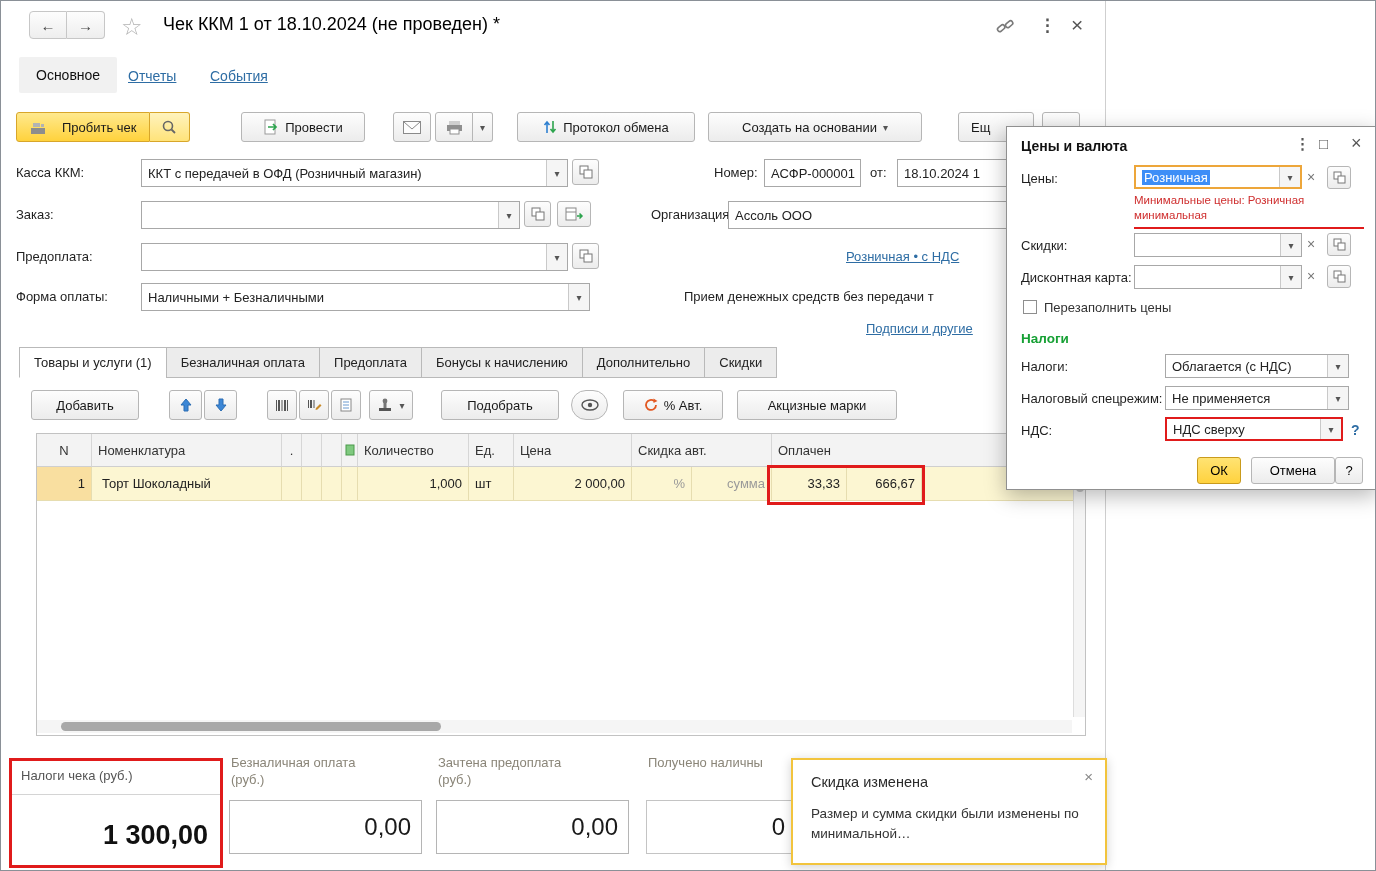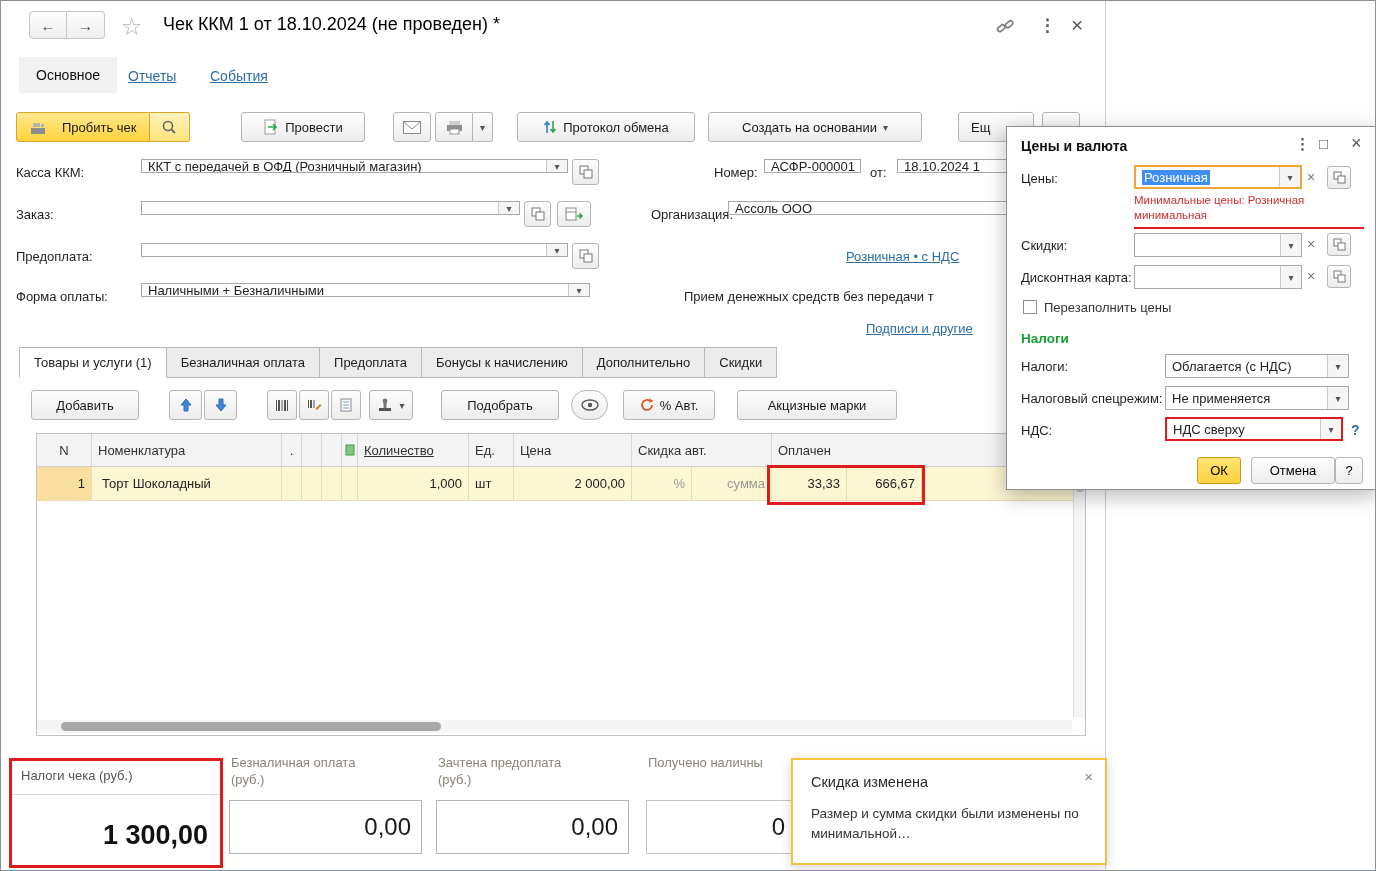--- a/index.html
+++ b/index.html
@@ -15,21 +15,21 @@
   .icon-btn { padding: 0; }
   .caret { font-size: 10px; color: #555; }
   .navbtn { width: 38px; height: 28px; display: inline-flex; align-items: center; justify-content: center;
             background: linear-gradient(#fdfdfd, #eee); border: 1px solid #c7c7c7; font-size: 15px; color: #444; }
   .navbtn:first-child { border-radius: 4px 0 0 4px; }
   .navbtn:last-child { border-radius: 0 4px 4px 0; border-left: none; }
   .link { color: #2e6da4; text-decoration: underline; cursor: pointer; font-size: 13px; white-space: nowrap; }
   .lbl { position: absolute; font-size: 13px; color: #1f1f1f; white-space: nowrap; }
 
   
-  .field { position: absolute; height: 14px; background: #fff; border: 1px solid #a8a8a8; display: flex; align-items: stretch; font-size: 13px; }
+  .field { position: absolute; height: 28px; background: #fff; border: 1px solid #a8a8a8; display: flex; align-items: stretch; font-size: 13px; }
   .field .txt { flex: 1; display: flex; align-items: center; padding: 0 6px; white-space: nowrap; overflow: hidden; }
   .field .combo { width: 21px; display: flex; align-items: center; justify-content: center; border-left: 1px solid #c9c9c9; background: #f5f5f5; color: #555; font-size: 10px; cursor: pointer; }
   .mini-btn { position: absolute; width: 27px; height: 26px; display: flex; align-items: center; justify-content: center;
               background: linear-gradient(#fdfdfd, #ececec); border: 1px solid #b6b6b6; border-radius: 3px; cursor: pointer; }
 
   
   .nav-main { position: absolute; height: 36px; line-height: 36px; padding: 0 17px; background: #f1f1f1; font-size: 14px; color: #111; border-radius: 2px; }
 
   
   .tabs { position: absolute; left: 18px; top: 346px; display: flex; height: 31px; }
@@ -330,21 +330,21 @@
       <span>Подобрать</span>
     </button>
     <button class="btn icon-btn abs" style="left:570px;top:389px;width:37px;border-radius:15px;">
       <span>
           <svg width="18" height="12">
             <ellipse cx="9" cy="6" rx="8" ry="5" fill="none" stroke="#555" stroke-width="1.4"></ellipse>
             <circle cx="9" cy="6" r="2.2" fill="#555"></circle>
           </svg>
         </span>
     </button>
-    <button class="btn abs" style="left:622px;top:389px;width:92px;">
+    <button class="btn abs" style="left:622px;top:389px;width:100px;">
       <span>
           <svg width="14" height="14">
             <path d="M12 7 a5 5 0 1 1 -1.8-3.9" fill="none" stroke="#e25822" stroke-width="1.8"></path>
             <path d="M9.5 0.5 L13.5 3 L9.5 5 Z" fill="#e25822"></path>
           </svg>
         </span>
       <span>% Авт.</span>
     </button>
     <button class="btn abs" style="left:736px;top:389px;width:160px;">
       <span>Акцизные марки</span>
@@ -357,21 +357,21 @@
         <div class="th c" style="width:20px;">.</div>
         <div class="th" style="width:20px;"></div>
         <div class="th" style="width:20px;"></div>
         <div class="th c" style="width:16px;padding:0;">
           <span>
               <svg width="10" height="12">
                 <rect x="1" y="1" width="8" height="10" fill="#7fc97f" stroke="#4a9a4a"></rect>
               </svg>
             </span>
         </div>
-        <div class="th" style="width:111px;text-decoration:underline;">Количество</div>
+        <div class="th" style="width:111px;">Количество</div>
         <div class="th" style="width:45px;">Ед.</div>
         <div class="th" style="width:118px;">Цена</div>
         <div class="th" style="width:140px;">Скидка авт.</div>
         <div class="th" style="flex:1;border-right:none;">Оплачен</div>
       </div>
       <div class="tr row-sel">
         <div class="td ncell r" style="width:55px;">1</div>
         <div class="td" style="width:190px;padding-left:10px;">Торт Шоколадный</div>
         <div class="td" style="width:20px;"></div>
         <div class="td" style="width:20px;"></div>

